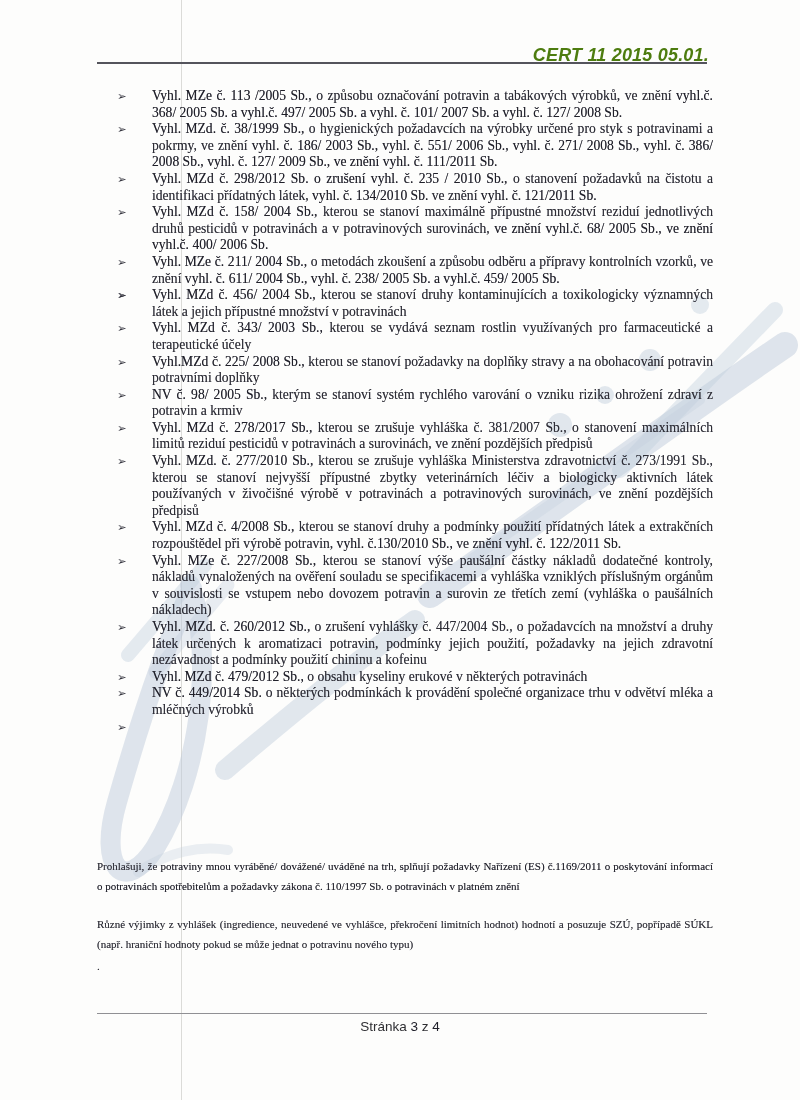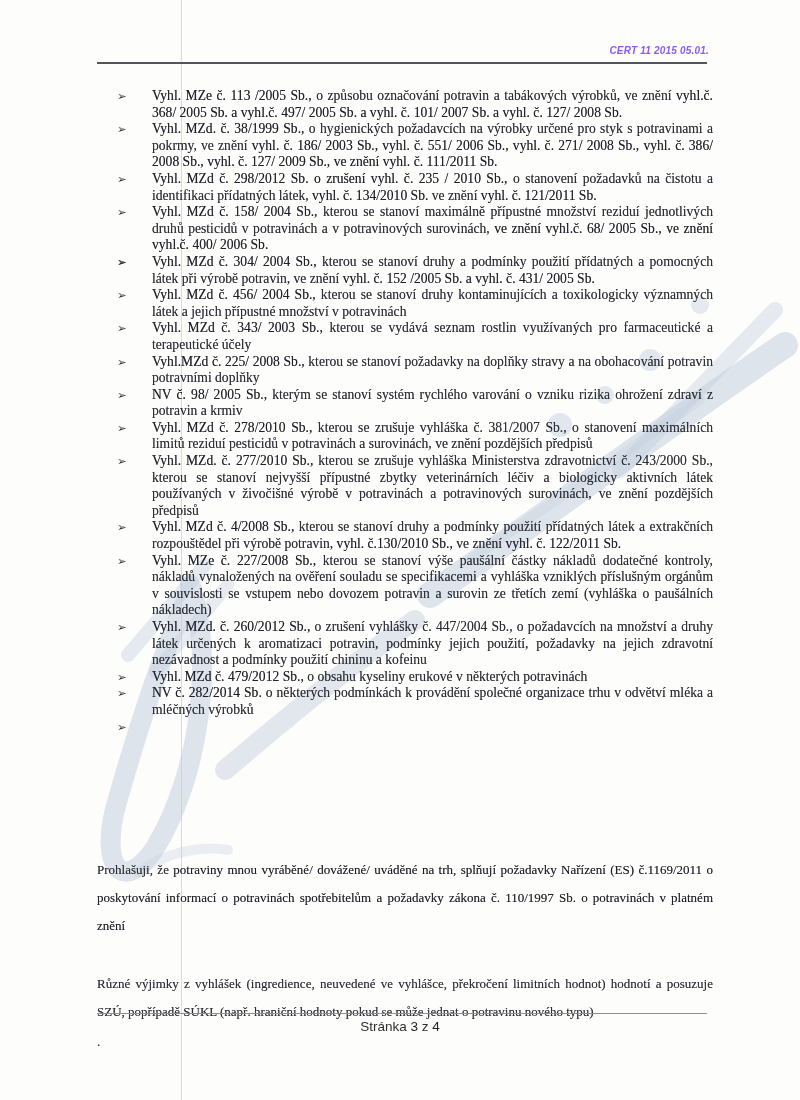--- a/index.html
+++ b/index.html
@@ -12,40 +12,40 @@
     background:var(--paper);
     font-family:"Liberation Serif","DejaVu Serif",serif;
     color:var(--ink);
   }
   .crease{position:absolute;left:181px;top:0;width:1px;height:1100px;
     background:rgba(150,150,140,.32);}
   .watermark{position:absolute;left:0;top:0;width:800px;height:1100px;pointer-events:none;}
   .doc-code{
     position:absolute;top:45px;right:91px;
     font-family:"Liberation Sans","DejaVu Sans",sans-serif;
-    font-style:italic;font-weight:bold;font-size:10px;color:#8b5cf6;letter-spacing:.2px;
+    font-style:italic;font-weight:bold;font-size:18px;color:#4d7c0f;letter-spacing:.2px;
   }
   .header-rule{position:absolute;top:62px;left:97px;width:610px;height:2px;background:var(--rule-dark);}
   .reg-list{position:absolute;left:97px;top:88px;width:616px;}
   .reg-item{
     position:relative;padding-left:55px;text-align:justify;
     font-size:13.6px;line-height:16.6px;
     text-shadow:0 0 .4px rgba(45,45,58,.55);
   }
   .reg-item .bullet{
     position:absolute;left:20px;top:0;font-size:11.5px;line-height:16.6px;color:#33333d;
     text-shadow:none;
   }
   b{font-weight:normal;color:var(--bold-ink);}
   .paragraphs{position:absolute;left:97px;top:856px;width:616px;}
   .para{
-    text-align:justify;font-size:13px;line-height:28px;
+    text-align:justify;font-size:11px;line-height:20px;
     text-shadow:0 0 .4px rgba(45,45,58,.5);
   }
-  .para + .para{margin-top:30px;}
+  .para + .para{margin-top:18px;}
   .para.stray{margin-top:2px;text-align:left;}
   .footer-rule{position:absolute;top:1013px;left:97px;width:610px;height:1px;background:var(--rule-light);}
   .page-footer{
     position:absolute;top:1019px;left:0;width:800px;text-align:center;
     font-family:"Liberation Sans","DejaVu Sans",sans-serif;
     font-size:13.5px;color:#2f2f33;
   }
 </style>
 </head>
 <body>
@@ -70,33 +70,33 @@
 </svg>
 
 <div class="doc-code">CERT 11 2015 05.01.</div>
 <div class="header-rule"></div>
 
 <div class="reg-list">
     <div class="reg-item"><span class="bullet">➢</span><span><b>Vyhl. MZe č. 113 /2005 Sb.,</b><span> o způsobu označování potravin a tabákových výrobků, ve znění </span><b>vyhl.č. 368/ 2005 Sb. a vyhl.č. 497/ 2005 Sb. a vyhl. č. 101/ 2007 Sb. a vyhl. č. 127/ 2008 Sb.</b></span></div>
     <div class="reg-item"><span class="bullet">➢</span><span><b>Vyhl. MZd. č. 38/1999 Sb.,</b><span> o hygienických požadavcích na výrobky určené pro styk s potravinami a pokrmy, ve znění </span><b>vyhl. č. 186/ 2003 Sb., vyhl. č. 551/ 2006 Sb., vyhl. č. 271/ 2008 Sb., vyhl. č. 386/ 2008 Sb., vyhl. č. 127/ 2009 Sb., ve znění vyhl. č. 111/2011 Sb.</b></span></div>
     <div class="reg-item"><span class="bullet">➢</span><span><b>Vyhl. MZd č. 298/2012 Sb. o zrušení vyhl. č. 235 / 2010 Sb.,</b><span> o stanovení požadavků na čistotu a identifikaci přídatných látek, </span><b>vyhl. č. 134/2010 Sb.</b><span> ve znění </span><b>vyhl. č. 121/2011 Sb.</b></span></div>
     <div class="reg-item"><span class="bullet">➢</span><span><b>Vyhl. MZd č. 158/ 2004 Sb.,</b><span> kterou se stanoví maximálně přípustné množství reziduí jednotlivých druhů pesticidů v potravinách a v potravinových surovinách, </span><b>ve znění vyhl.č. 68/ 2005 Sb., ve znění vyhl.č. 400/ 2006 Sb.</b></span></div>
+    <div class="reg-item"><span class="bullet">➢</span><span><b>Vyhl. MZe č. 211/ 2004 Sb.,</b><span> o metodách zkoušení a způsobu odběru a přípravy kontrolních vzorků, ve znění </span><b>vyhl. č. 611/ 2004 Sb., vyhl. č. 238/ 2005 Sb. a vyhl.č. 459/ 2005 Sb.</b></span></div>
     <div class="reg-item"><span class="bullet">➢</span></div>
-    <div class="reg-item"><span class="bullet">➢</span><span><b>Vyhl. MZd č. 304/ 2004 Sb.,</b><span> kterou se stanoví druhy a podmínky použití přídatných a pomocných látek při výrobě potravin, ve znění </span><b>vyhl. č. 152 /2005 Sb. a vyhl. č. 431/ 2005 Sb.</b></span></div>
     <div class="reg-item"><span class="bullet">➢</span><span><b>Vyhl. MZd č. 456/ 2004 Sb.,</b><span> kterou se stanoví druhy kontaminujících a toxikologicky významných látek a jejich přípustné množství v potravinách</span></span></div>
     <div class="reg-item"><span class="bullet">➢</span><span><b>Vyhl. MZd č. 343/ 2003 Sb.,</b><span> kterou se vydává seznam rostlin využívaných pro farmaceutické a terapeutické účely</span></span></div>
     <div class="reg-item"><span class="bullet">➢</span><span><b>Vyhl.MZd č. 225/ 2008 Sb.,</b><span> kterou se stanoví požadavky na doplňky stravy a na obohacování potravin potravními doplňky</span></span></div>
     <div class="reg-item"><span class="bullet">➢</span><span><b>NV č. 98/ 2005 Sb.,</b><span> kterým se stanoví systém rychlého varování o vzniku rizika ohrožení zdraví z potravin a krmiv</span></span></div>
-    <div class="reg-item"><span class="bullet">➢</span><span><b>Vyhl. MZd č. 278/2010 Sb.,</b><span> kterou se zrušuje vyhláška č. 381/2007 Sb., o stanovení maximálních limitů reziduí pesticidů v potravinách a surovinách, ve znění pozdějších předpisů</span></span></div>
-    <div class="reg-item"><span class="bullet">➢</span><span><b>Vyhl. MZd. č. 277/2010 Sb.,</b><span> kterou se zrušuje vyhláška Ministerstva zdravotnictví č. 243/2000 Sb., kterou se stanoví nejvyšší přípustné zbytky veterinárních léčiv a biologicky aktivních látek používaných v živočišné výrobě v potravinách a potravinových surovinách, ve znění pozdějších předpisů</span></span></div>
+    <div class="reg-item"><span class="bullet">➢</span><span><b>Vyhl. MZd č. 278/2017 Sb.,</b><span> kterou se zrušuje vyhláška č. 381/2007 Sb., o stanovení maximálních limitů reziduí pesticidů v potravinách a surovinách, ve znění pozdějších předpisů</span></span></div>
+    <div class="reg-item"><span class="bullet">➢</span><span><b>Vyhl. MZd. č. 277/2010 Sb.,</b><span> kterou se zrušuje vyhláška Ministerstva zdravotnictví č. 273/1991 Sb., kterou se stanoví nejvyšší přípustné zbytky veterinárních léčiv a biologicky aktivních látek používaných v živočišné výrobě v potravinách a potravinových surovinách, ve znění pozdějších předpisů</span></span></div>
     <div class="reg-item"><span class="bullet">➢</span><span><b>Vyhl. MZd č. 4/2008 Sb.,</b><span> kterou se stanoví druhy a podmínky použití přídatných látek a extrakčních rozpouštědel při výrobě potravin, </span><b>vyhl. č.130/2010 Sb.,</b><span> ve znění </span><b>vyhl. č. 122/2011 Sb.</b></span></div>
     <div class="reg-item"><span class="bullet">➢</span><span><b>Vyhl. MZe č. 227/2008 Sb.,</b><span> kterou se stanoví výše paušální částky nákladů dodatečné kontroly, nákladů vynaložených na ověření souladu se specifikacemi a vyhláška vzniklých příslušným orgánům v souvislosti se vstupem nebo dovozem potravin a surovin ze třetích zemí (vyhláška o paušálních nákladech)</span></span></div>
     <div class="reg-item"><span class="bullet">➢</span><span><b>Vyhl. MZd. č. 260/2012 Sb.,</b><span> o zrušení vyhlášky č. 447/2004 Sb., o požadavcích na množství a druhy látek určených k aromatizaci potravin, podmínky jejich použití, požadavky na jejich zdravotní nezávadnost a podmínky použití chininu a kofeinu</span></span></div>
     <div class="reg-item"><span class="bullet">➢</span><span><b>Vyhl. MZd č. 479/2012 Sb.,</b><span> o obsahu kyseliny erukové v některých potravinách</span></span></div>
-    <div class="reg-item"><span class="bullet">➢</span><span><b>NV č. 282/2014 Sb.</b><span> o některých podmínkách k provádění společné organizace trhu v odvětví mléka a mléčných výrobků</span></span></div>
+    <div class="reg-item"><span class="bullet">➢</span><span><b>NV č. 449/2014 Sb.</b><span> o některých podmínkách k provádění společné organizace trhu v odvětví mléka a mléčných výrobků</span></span></div>
     <div class="reg-item"><span class="bullet">➢</span></div>
   </div>
 
 <div class="paragraphs">
     <div class="para"><span>Prohlašuji, že </span><b>potraviny mnou vyráběné/ dovážené/ uváděné na trh, splňují požadavky Nařízení (ES) č.1169/2011 o poskytování informací o potravinách spotřebitelům a požadavky zákona č. 110/1997 Sb. o potravinách v platném znění</b></div>
     <div class="para"><span>Různé výjimky z vyhlášek (ingredience, neuvedené ve vyhlášce, překročení limitních hodnot) hodnotí a posuzuje SZÚ, popřípadě SÚKL (např. hraniční hodnoty pokud se může jednat o potravinu nového typu)</span></div>
     <div class="para stray"><span>.</span></div>
   </div>
 
 <div class="footer-rule"></div>

